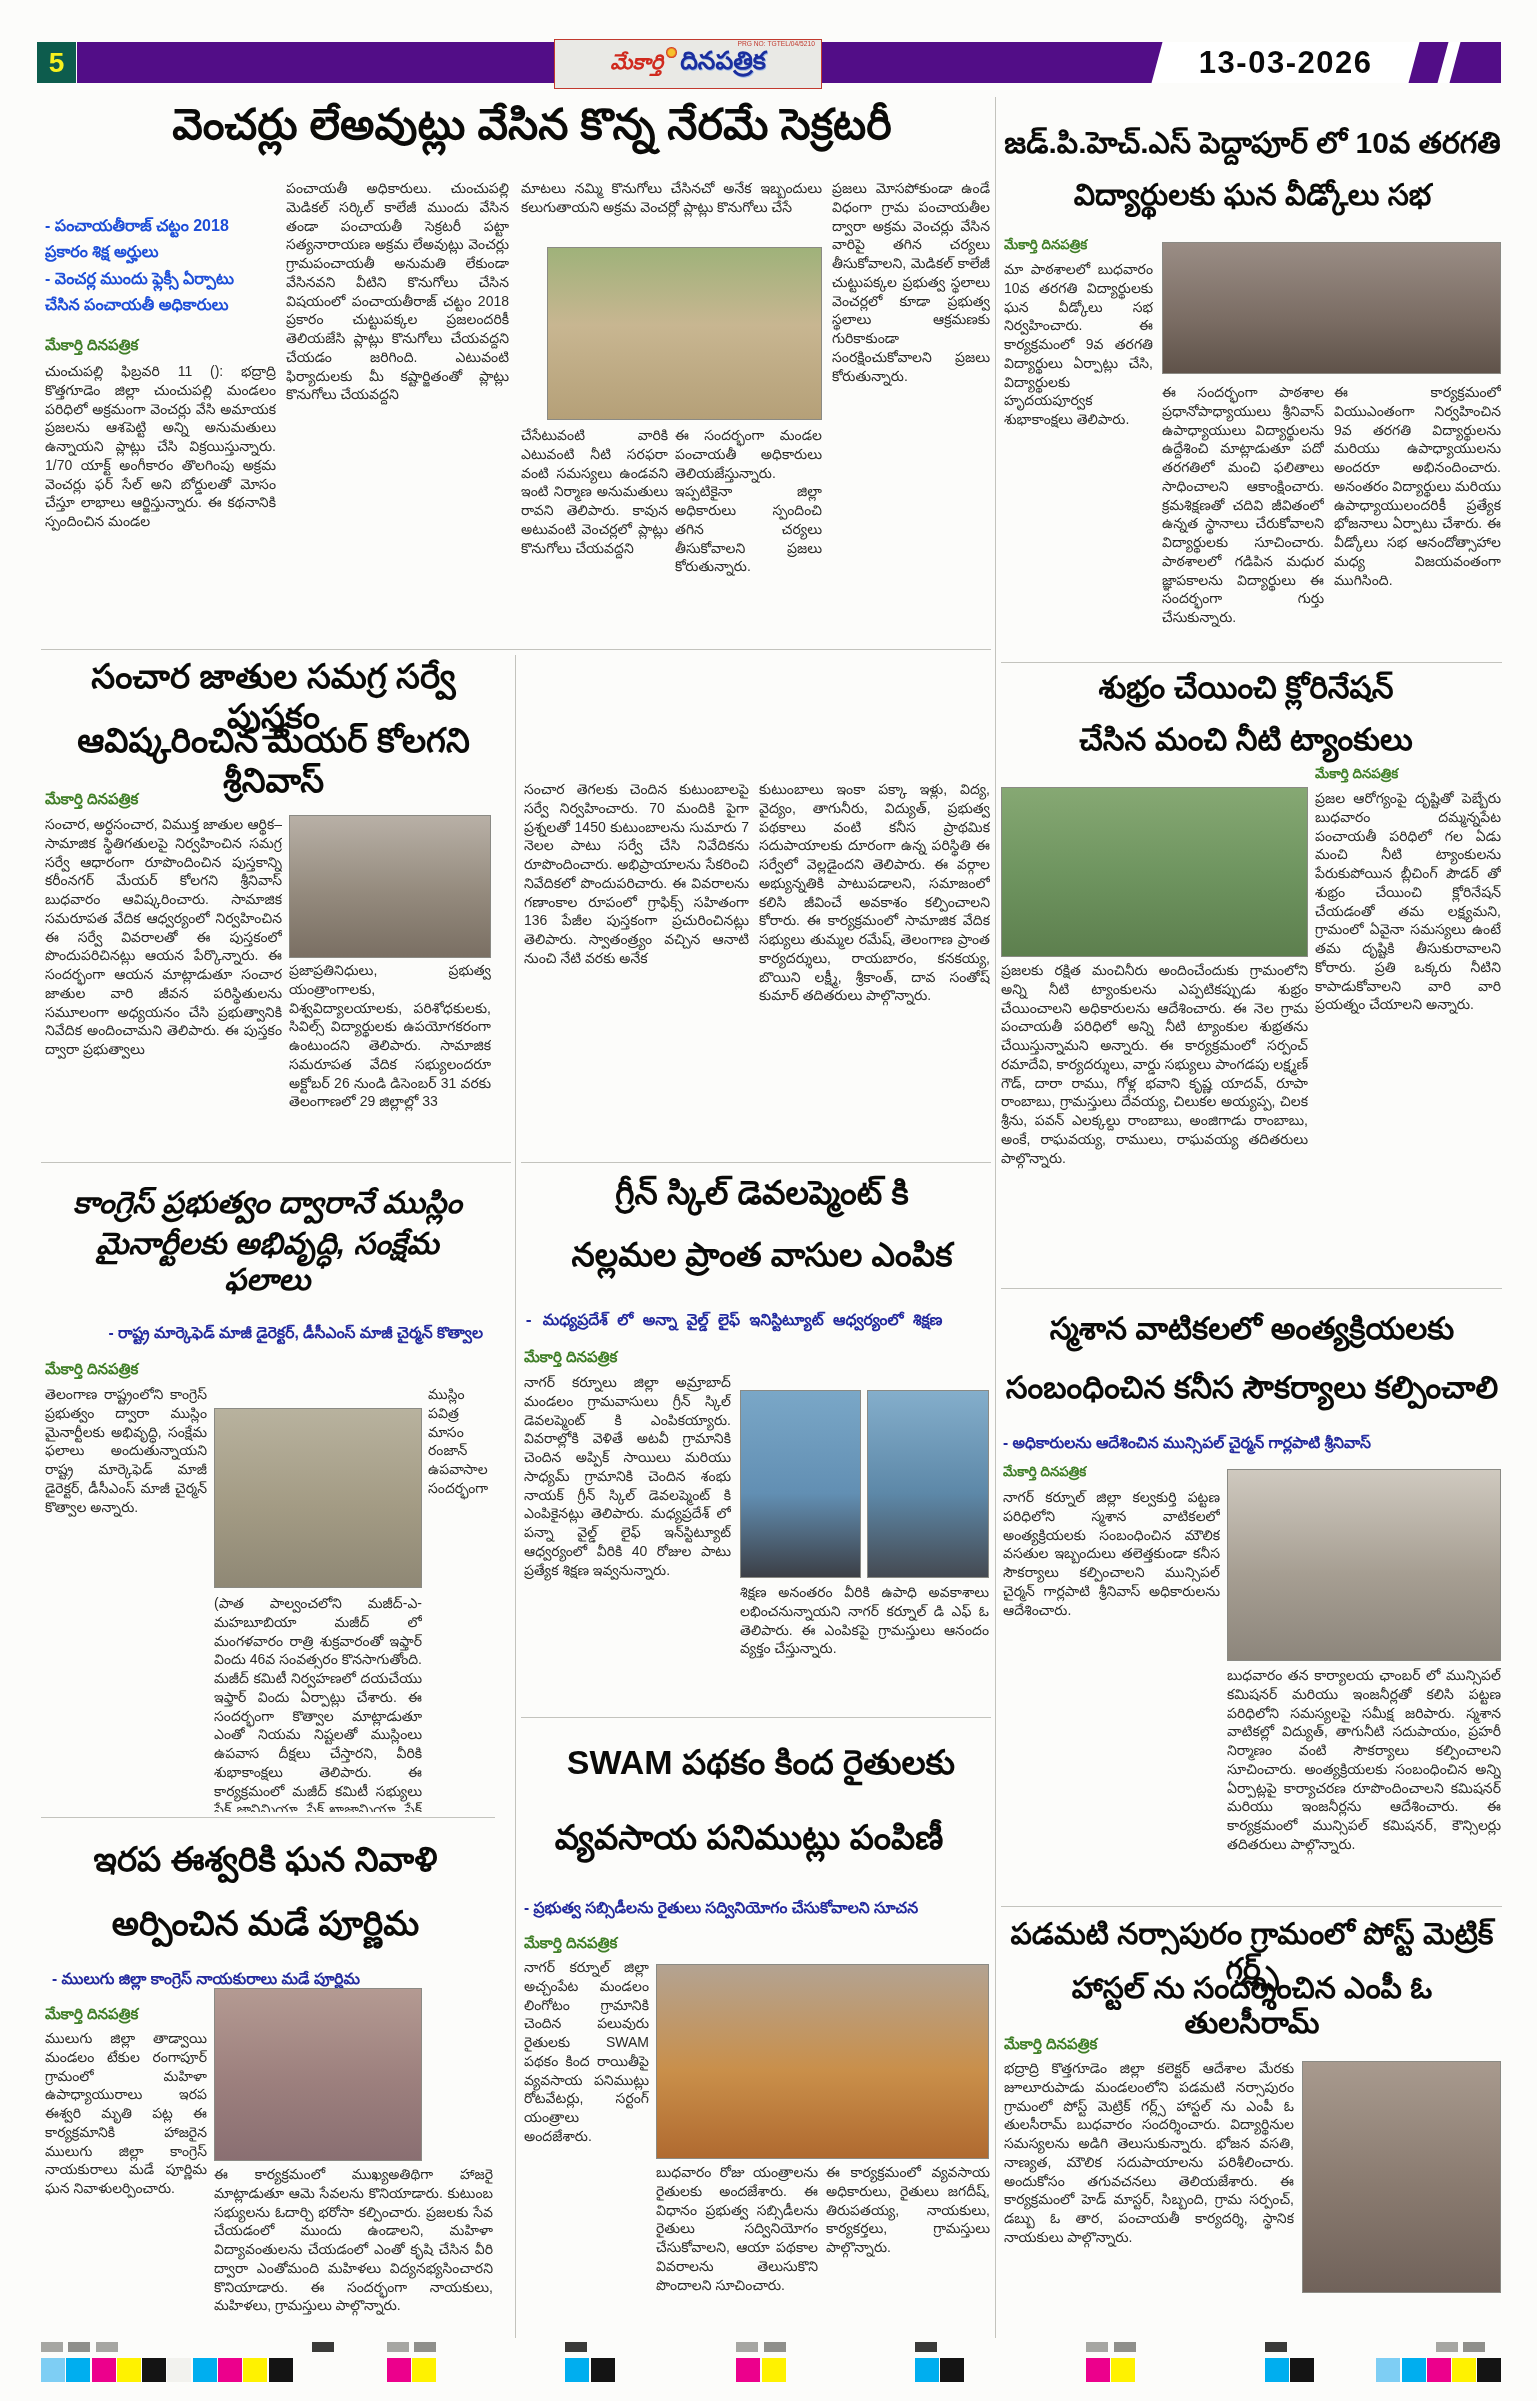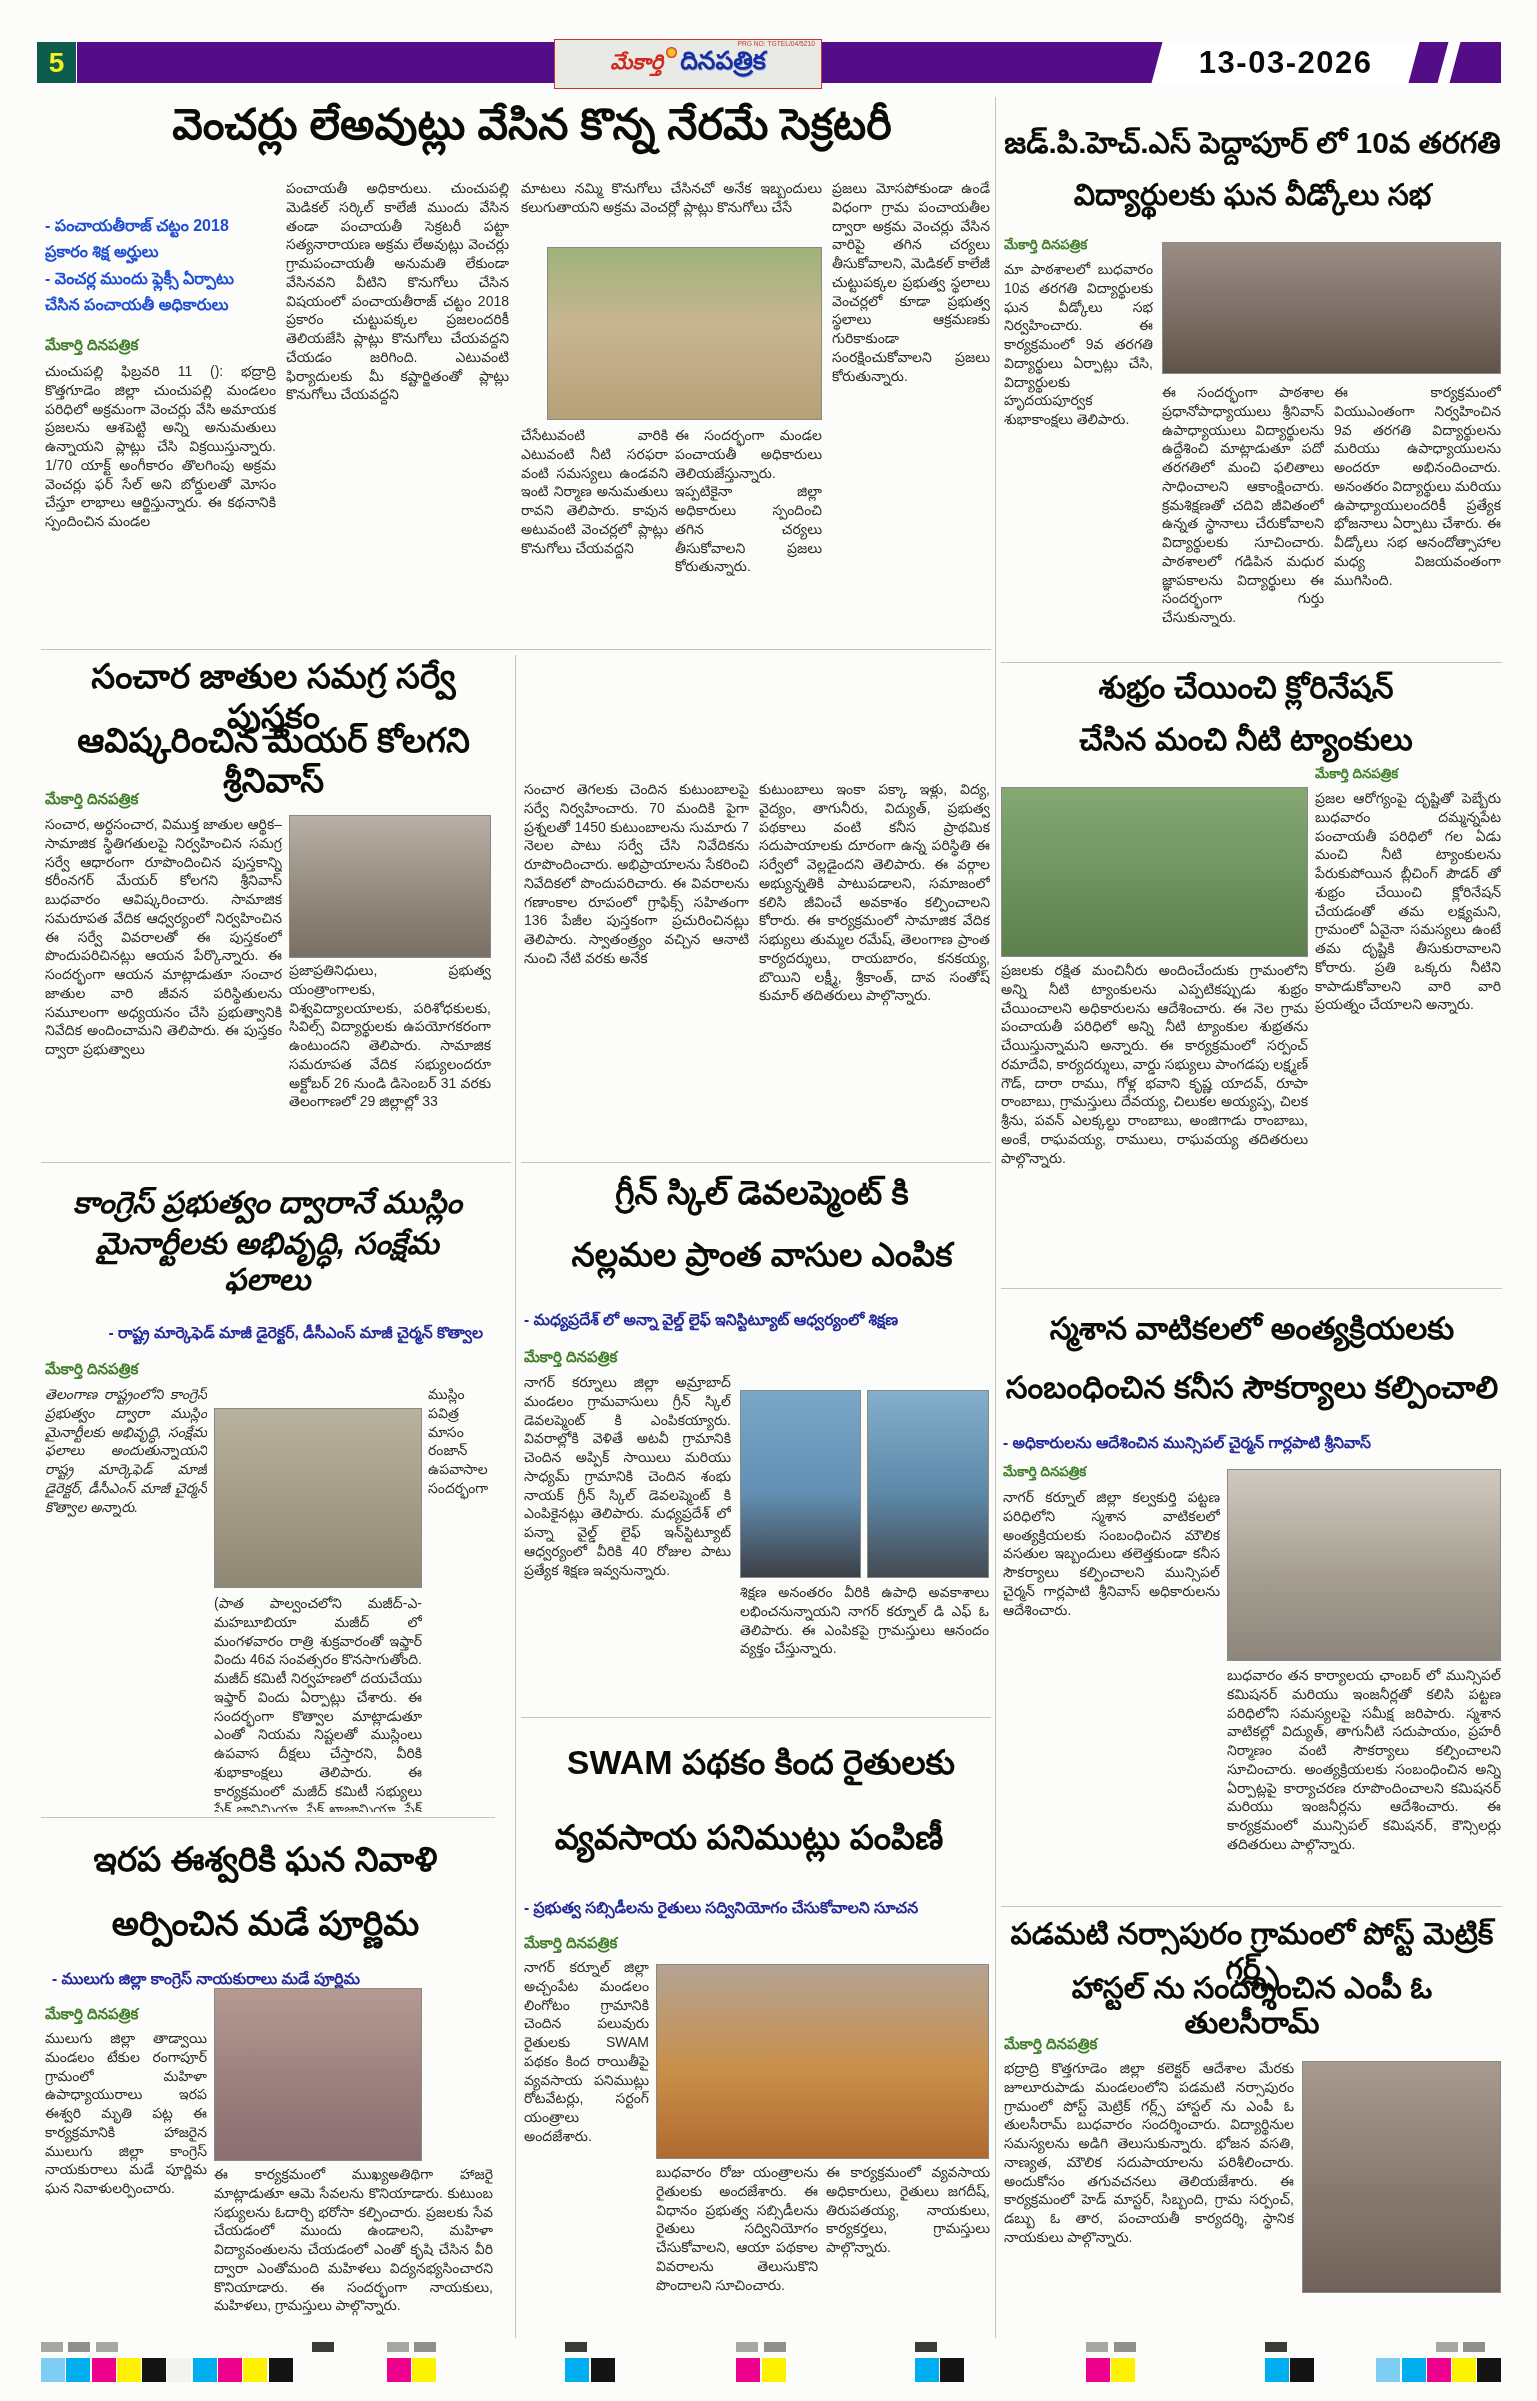--- a/index.html
+++ b/index.html
@@ -107,30 +107,30 @@
     <div class="abs dateline" style="left:1315px;top:766px;font-size:13.4px;">మేకార్తి దినపత్రిక</div>
     <div class="abs bodytxt" style="left:1315px;top:789px;width:186px;height:491px;">ప్రజల ఆరోగ్యంపై దృష్టితో పెబ్బేరు బుధవారం దమ్మన్నపేట పంచాయతీ పరిధిలో గల ఏడు మంచి నీటి ట్యాంకులను పేరుకుపోయిన బ్లీచింగ్ పౌడర్ తో శుభ్రం చేయించి క్లోరినేషన్ చేయడంతో తమ లక్ష్యమని, గ్రామంలో ఏవైనా సమస్యలు ఉంటే తమ దృష్టికి తీసుకురావాలని కోరారు. ప్రతి ఒక్కరు నీటిని కాపాడుకోవాలని వారి వారి ప్రయత్నం చేయాలని అన్నారు.</div>
     <div class="abs bodytxt" style="left:1001px;top:961px;width:307px;height:318px;">ప్రజలకు రక్షిత మంచినీరు అందించేందుకు గ్రామంలోని అన్ని నీటి ట్యాంకులను ఎప్పటికప్పుడు శుభ్రం చేయించాలని అధికారులను ఆదేశించారు. ఈ నెల గ్రామ పంచాయతీ పరిధిలో అన్ని నీటి ట్యాంకుల శుభ్రతను చేయిస్తున్నామని అన్నారు. ఈ కార్యక్రమంలో సర్పంచ్ రమాదేవి, కార్యదర్శులు, వార్డు సభ్యులు పాంగడపు లక్ష్మణ్ గౌడ్, దారా రాము, గోళ్ల భవాని కృష్ణ యాదవ్, రూపా రాంబాబు, గ్రామస్తులు దేవయ్య, చిలుకల అయ్యప్ప, చిలక శ్రీను, పవన్ ఎలక్కల్దు రాంబాబు, అంజిగాడు రాంబాబు, అంకే, రాఘవయ్య, రాములు, రాఘవయ్య తదితరులు పాల్గొన్నారు.</div>
   </div>
 
   <div>
     <div class="abs hl" style="left:52px;top:1169px;width:431px;font-size:30.5px;font-style:italic;margin-top:16px;">కాంగ్రెస్ ప్రభుత్వం ద్వారానే ముస్లిం</div>
     <div class="abs hl" style="left:52px;top:1226px;width:431px;font-size:30.5px;font-style:italic;">మైనార్టీలకు అభివృద్ధి, సంక్షేమ ఫలాలు</div>
     <div class="abs byline" style="left:52px;top:1324px;width:431px;font-size:15.6px;">- రాష్ట్ర మార్కెఫెడ్ మాజీ డైరెక్టర్, డీసీఎంస్ మాజీ చైర్మన్ కొత్వాల</div>
     <div class="abs dateline" style="left:45px;top:1360px;">మేకార్తి దినపత్రిక</div>
-    <div class="abs bodytxt" style="left:45px;top:1385px;width:162px;height:426px;font-style:italic;">తెలంగాణ రాష్ట్రంలోని కాంగ్రెస్ ప్రభుత్వం ద్వారా ముస్లిం మైనార్టీలకు అభివృద్ధి, సంక్షేమ ఫలాలు అందుతున్నాయని రాష్ట్ర మార్కెఫెడ్ మాజీ డైరెక్టర్, డీసీఎంస్ మాజీ చైర్మన్ కొత్వాల అన్నారు.</div>
+    <div class="abs bodytxt" style="left:45px;top:1385px;width:162px;height:426px;">తెలంగాణ రాష్ట్రంలోని కాంగ్రెస్ ప్రభుత్వం ద్వారా ముస్లిం మైనార్టీలకు అభివృద్ధి, సంక్షేమ ఫలాలు అందుతున్నాయని రాష్ట్ర మార్కెఫెడ్ మాజీ డైరెక్టర్, డీసీఎంస్ మాజీ చైర్మన్ కొత్వాల అన్నారు.</div>
     <div class="abs photo p5" style="left:214px;top:1408px;width:208px;height:180px;"></div>
     <div class="abs bodytxt" style="left:428px;top:1385px;width:65px;height:426px;">ముస్లిం పవిత్ర మాసం రంజాన్ ఉపవాసాల సందర్భంగా</div>
     <div class="abs bodytxt" style="left:214px;top:1594px;width:208px;height:218px;">(పాత పాల్వంచలోని మజీద్-ఎ-మహబూబియా మజీద్ లో మంగళవారం రాత్రి శుక్రవారంతో ఇఫ్తార్ విందు 46వ సంవత్సరం కొనసాగుతోంది. మజీద్ కమిటీ నిర్వహణలో దయచేయు ఇఫ్తార్ విందు ఏర్పాట్లు చేశారు. ఈ సందర్భంగా కొత్వాల మాట్లాడుతూ ఎంతో నియమ నిష్టలతో ముస్లింలు ఉపవాస దీక్షలు చేస్తారని, వీరికి శుభాకాంక్షలు తెలిపారు. ఈ కార్యక్రమంలో మజీద్ కమిటీ సభ్యులు షేక్ జానిమియా, షేక్ ఖాజామియా, షేక్ యూసుఫ్, ఎండీ ఇప్రాన్, షేక్ జిలాని, షేక్ నసీర్, సయ్యద్ యాకుబ్, కరీమ్, ఖాద్రీ, వాసునుల సుందర్ రావు, వనమా రామ్, చిన్న పండు, తిరుపతి, యూశా నాని, దావూద్ నగరంపల్లి తదితరులు పాల్గొన్నారు.</div>
   </div>
 
   <div>
     <div class="abs hl" style="left:539px;top:1174px;width:446px;font-size:33px;">గ్రీన్ స్కిల్ డెవలప్మెంట్ కి</div>
     <div class="abs hl" style="left:539px;top:1236px;width:446px;font-size:33px;">నల్లమల ప్రాంత వాసుల ఎంపిక</div>
-    <div class="abs byline" style="left:524px;top:1311px;width:465px;font-size:15.6px;text-align:left;">- మధ్యప్రదేశ్ లో అన్నా వైల్డ్ లైఫ్ ఇనిస్టిట్యూట్ ఆధ్వర్యంలో శిక్షణ</div>
+    <div class="abs byline" style="left:524px;top:1311px;width:465px;font-size:15.6px;text-align:left;font-family:Liberation Mono, monospace;">- మధ్యప్రదేశ్ లో అన్నా వైల్డ్ లైఫ్ ఇనిస్టిట్యూట్ ఆధ్వర్యంలో శిక్షణ</div>
     <div class="abs dateline" style="left:524px;top:1348px;">మేకార్తి దినపత్రిక</div>
     <div class="abs bodytxt" style="left:524px;top:1373px;width:207px;height:338px;">నాగర్ కర్నూలు జిల్లా అమ్రాబాద్ మండలం గ్రామవాసులు గ్రీన్ స్కిల్ డెవలప్మెంట్ కి ఎంపికయ్యారు. వివరాల్లోకి వెళితే అటవీ గ్రామానికి చెందిన అప్పిక్ సాయిలు మరియు సాధ్యమ్ గ్రామానికి చెందిన శంభు నాయక్ గ్రీన్ స్కిల్ డెవలప్మెంట్ కి ఎంపికైనట్లు తెలిపారు. మధ్యప్రదేశ్ లో పన్నా వైల్డ్ లైఫ్ ఇన్‌స్టిట్యూట్ ఆధ్వర్యంలో వీరికి 40 రోజుల పాటు ప్రత్యేక శిక్షణ ఇవ్వనున్నారు.</div>
     <div class="abs photo p6a" style="left:740px;top:1390px;width:121px;height:188px;"></div>
     <div class="abs photo p6b" style="left:867px;top:1390px;width:122px;height:188px;"></div>
     <div class="abs bodytxt" style="left:740px;top:1583px;width:249px;height:128px;">శిక్షణ అనంతరం వీరికి ఉపాధి అవకాశాలు లభించనున్నాయని నాగర్ కర్నూల్ డి ఎఫ్ ఓ తెలిపారు. ఈ ఎంపికపై గ్రామస్తులు ఆనందం వ్యక్తం చేస్తున్నారు.</div>
   </div>
 
   <div>
     <div class="abs hl" style="left:1003px;top:1311px;width:498px;font-size:31px;">స్మశాన వాటికలలో అంత్యక్రియలకు</div>
     <div class="abs hl" style="left:1003px;top:1370px;width:498px;font-size:31px;">సంబంధించిన కనీస సౌకర్యాలు కల్పించాలి</div>

